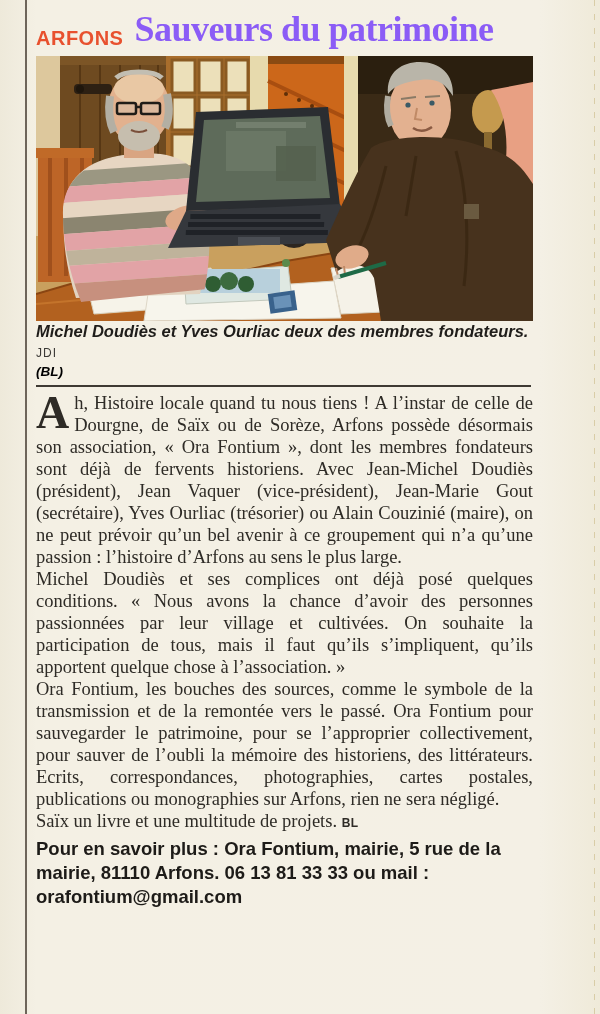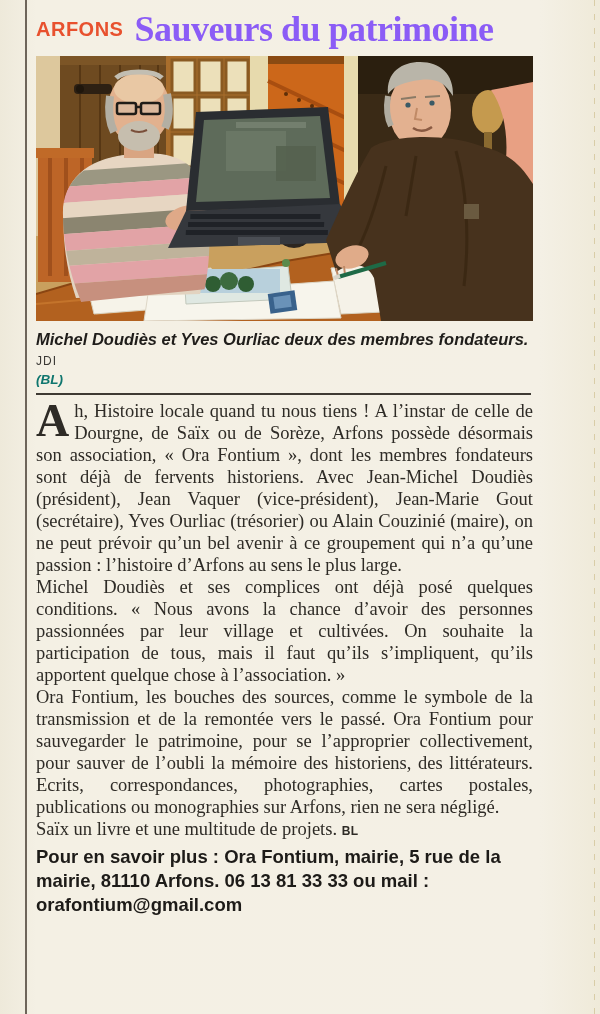--- a/index.html
+++ b/index.html
@@ -5,30 +5,30 @@
   html,body{margin:0;padding:0;}
   body{
     width:600px;height:1014px;position:relative;overflow:hidden;
     background:linear-gradient(90deg,#eee9da 0%,#f4f0e4 6%,#f4f0e5 90%,#efead9 100%);
     font-family:"Liberation Serif",serif;color:#2e2b26;
   }
   .scan-rule-left{position:absolute;left:25px;top:0;width:2px;height:1014px;background:#6e655a;}
   .scan-artifact-right{position:absolute;left:594px;top:0;width:1px;height:1014px;
     background:repeating-linear-gradient(180deg,#cfc090 0 6px,transparent 6px 14px);opacity:.7;}
   .col{position:absolute;left:36px;top:6px;width:497px;}
-  .head{display:flex;align-items:center;gap:11px;margin:2px 0 6px 0;}
+  .head{display:flex;align-items:flex-end;gap:11px;margin:2px 0 6px 0;}
   .kicker{font-family:"Liberation Sans",sans-serif;font-weight:700;font-size:20px;
     letter-spacing:.5px;color:#e8512e;}
   .headline{font-family:"Liberation Serif",serif;font-weight:700;font-size:36px;
     letter-spacing:-.5px;color:#8b5cf6;white-space:nowrap;}
   .photo-wrap{width:497px;height:265px;line-height:0;}
   .caption{font-family:"Liberation Sans",sans-serif;font-style:italic;font-weight:700;
-    font-size:16.5px;line-height:20px;color:#1f1d1a;margin-top:8px;}
+    font-size:16.5px;line-height:20px;color:#1f1d1a;}
   .credit{font-style:normal;font-weight:400;font-size:12px;letter-spacing:1px;color:#3c3a36;}
-  .agency{font-family:"Liberation Sans",sans-serif;font-size:13.5px;color:#0f766e;line-height:17px;}
+  .agency{font-family:"Liberation Sans",sans-serif;font-size:13.5px;color:#000000;line-height:17px;}
   .rule{height:2px;background:#3e3a33;margin:5px 2px 5px 0;}
   .body-text p{margin:0;font-size:18.5px;line-height:22px;text-align:justify;color:#2e2b26;}
   .dropcap{float:left;font-size:46px;line-height:37px;font-weight:700;padding:2px 5px 0 0;color:#2e2b26;}
   .sig{font-family:"Liberation Sans",sans-serif;font-weight:700;font-size:12px;letter-spacing:.5px;}
   .contact{font-family:"Liberation Sans",sans-serif;font-weight:700;font-size:18.5px;
     line-height:24px;color:#1d1b18;margin-top:3px;text-align:left;}
 </style>
 </head>
 <body>
 

